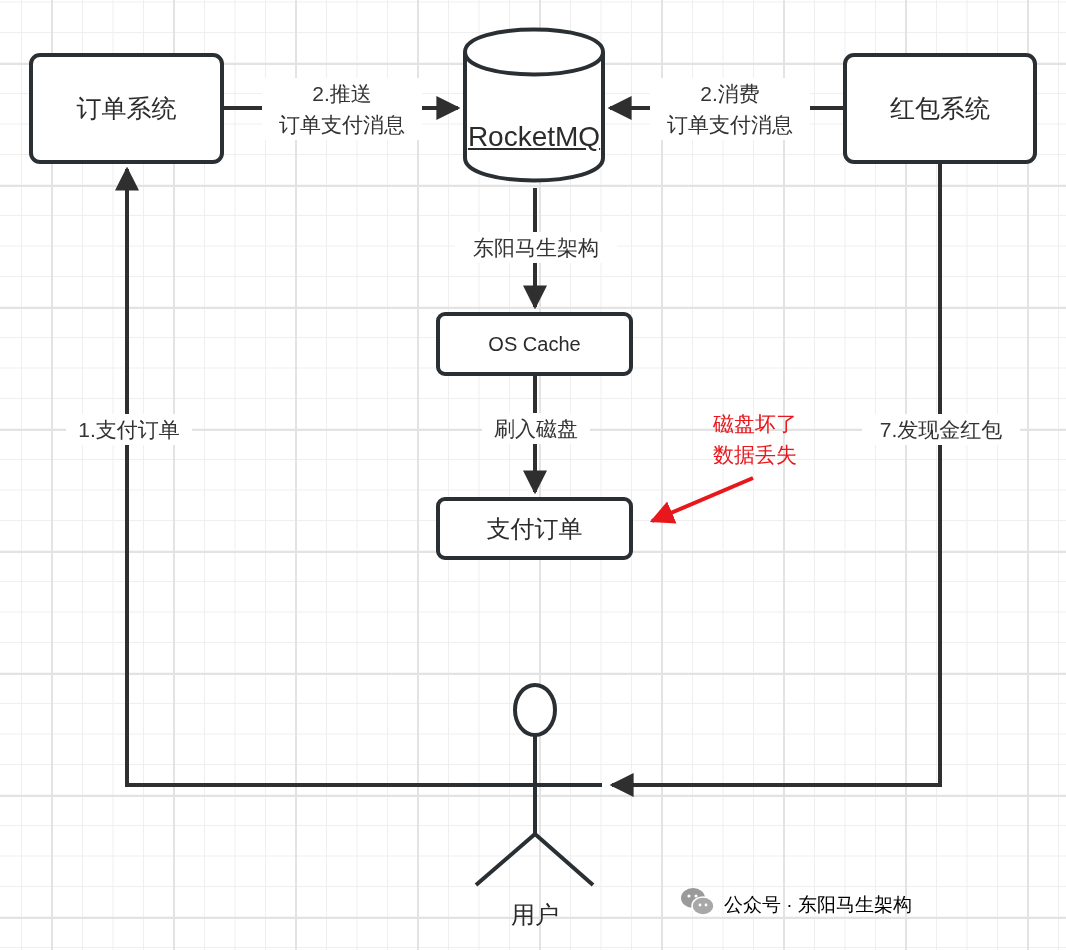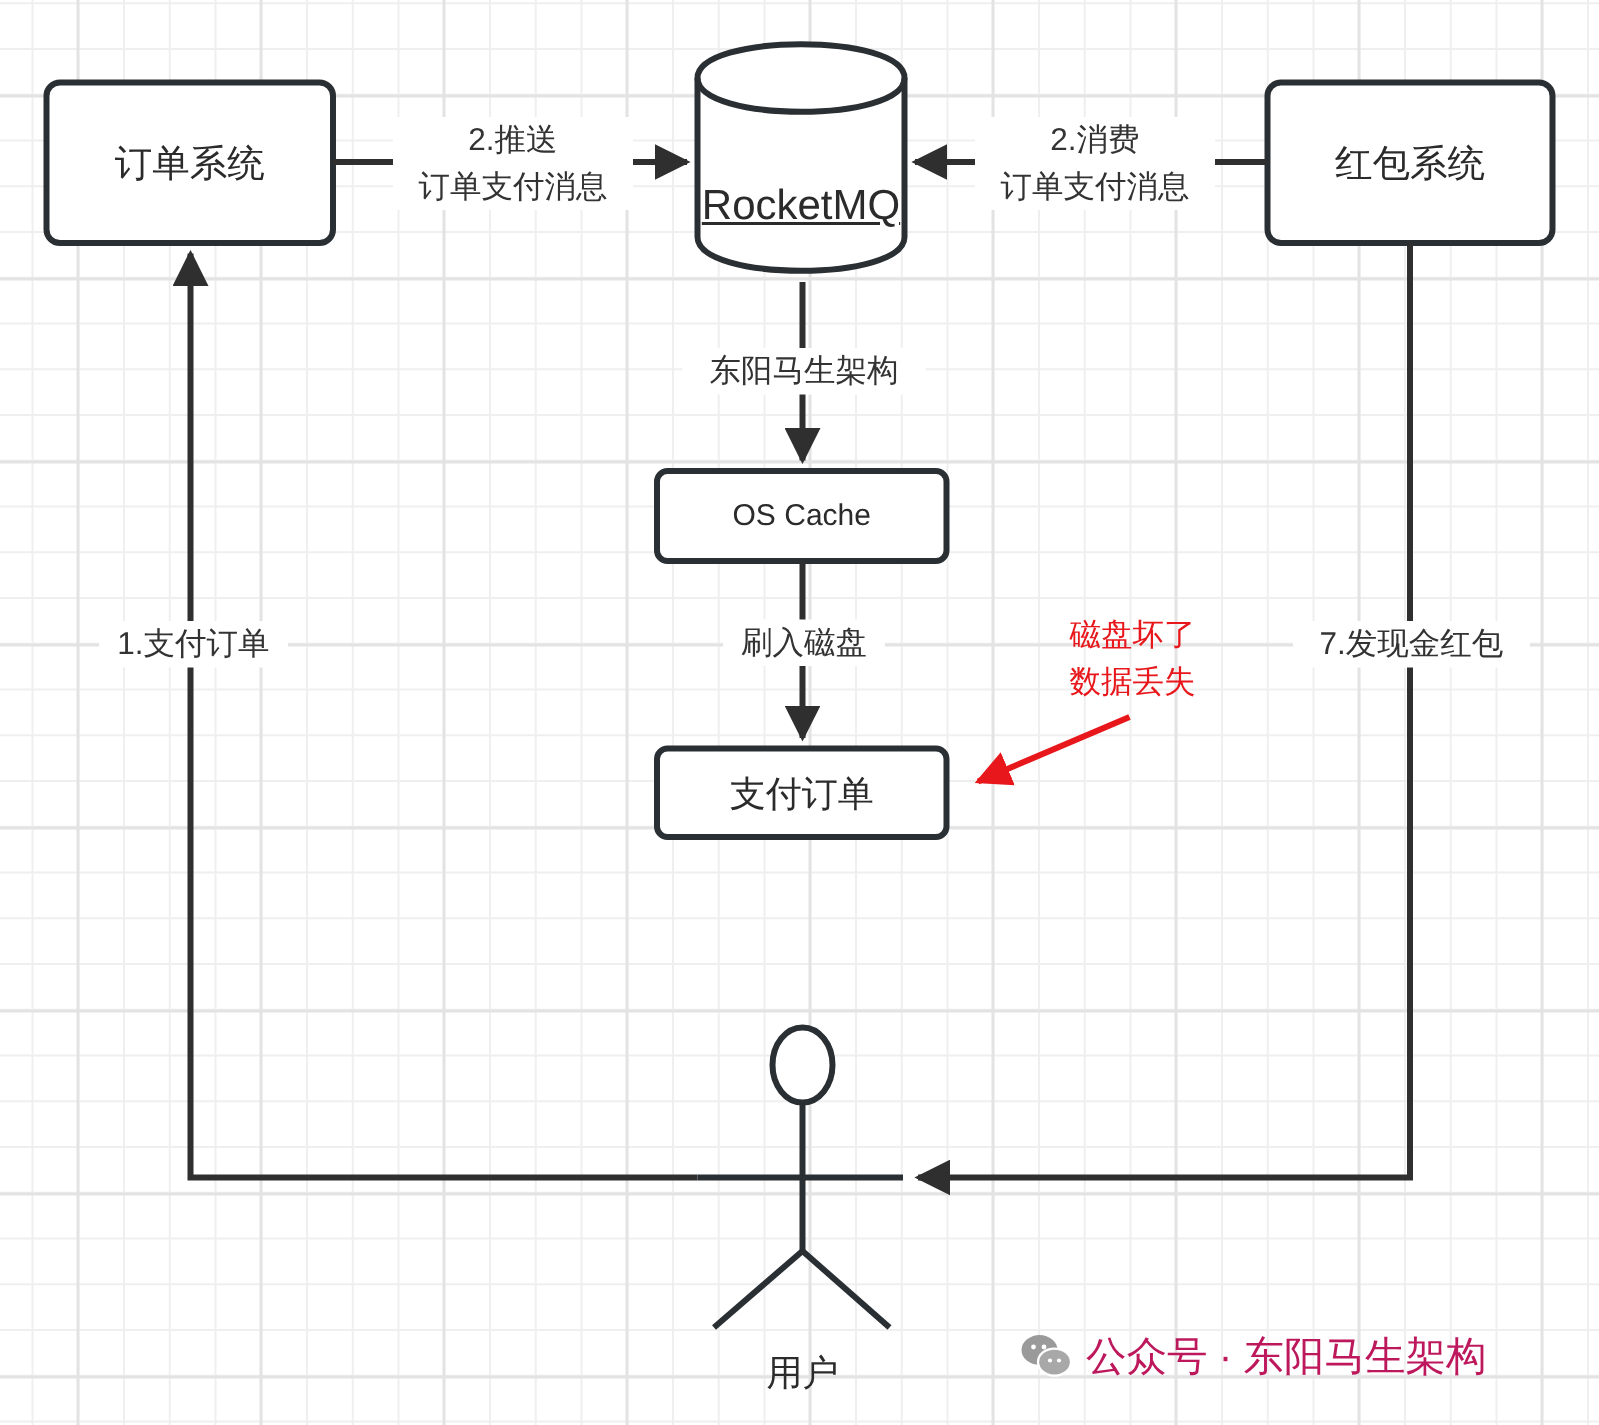--- a/index.html
+++ b/index.html
@@ -20,21 +20,21 @@
   .lbl {
     position: absolute; background: #fff; text-align: center;
     font-size: 21px; line-height: 31px; color: #333;
     white-space: nowrap;
   }
   .node-text {
     position: absolute; display: flex; align-items: center; justify-content: center;
     font-size: 25px; color: #2b2b2b;
   }
   .red { color: #e8171c; background: transparent; }
-  .wm { position: absolute; left: 680px; top: 886px; display: flex; align-items: center; gap: 8px; color: #be185d; font-size: 27px; }
+  .wm { position: absolute; left: 680px; top: 886px; display: flex; align-items: flex-end; gap: 8px; color: #000000; font-size: 19px; }
 </style>
 </head>
 <body>
 
 <svg class="diagram" width="1066" height="950" viewBox="0 0 1066 950">
   <defs>
     <marker id="arr" viewBox="0 0 10 10" refX="9" refY="5" markerWidth="6" markerHeight="6" orient="auto-start-reverse" markerUnits="strokeWidth">
       <path d="M0,0 L10,5 L0,10 z" fill="#2f2f2f"></path>
     </marker>
     <marker id="arrRed" viewBox="0 0 10 10" refX="9" refY="5" markerWidth="6" markerHeight="6" orient="auto" markerUnits="strokeWidth">

